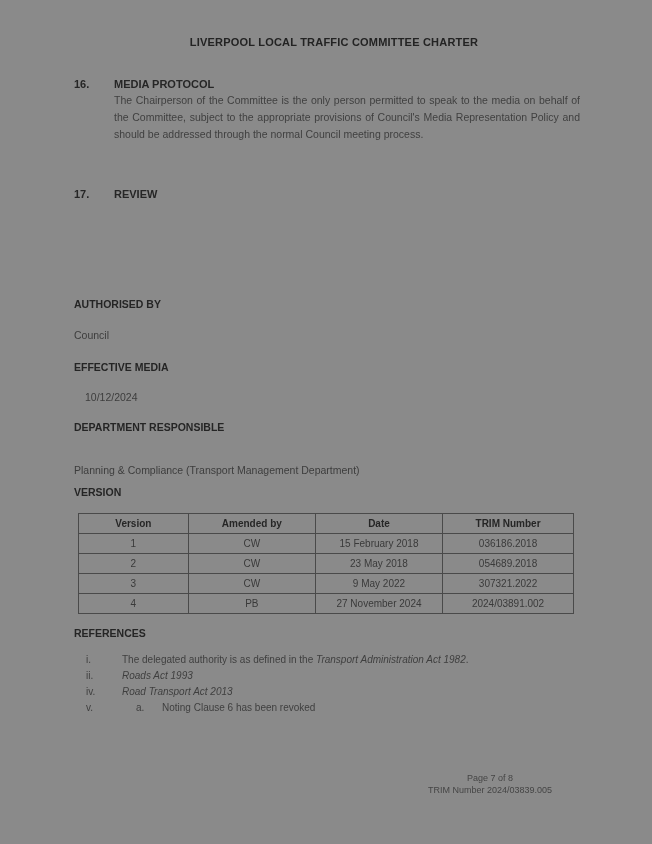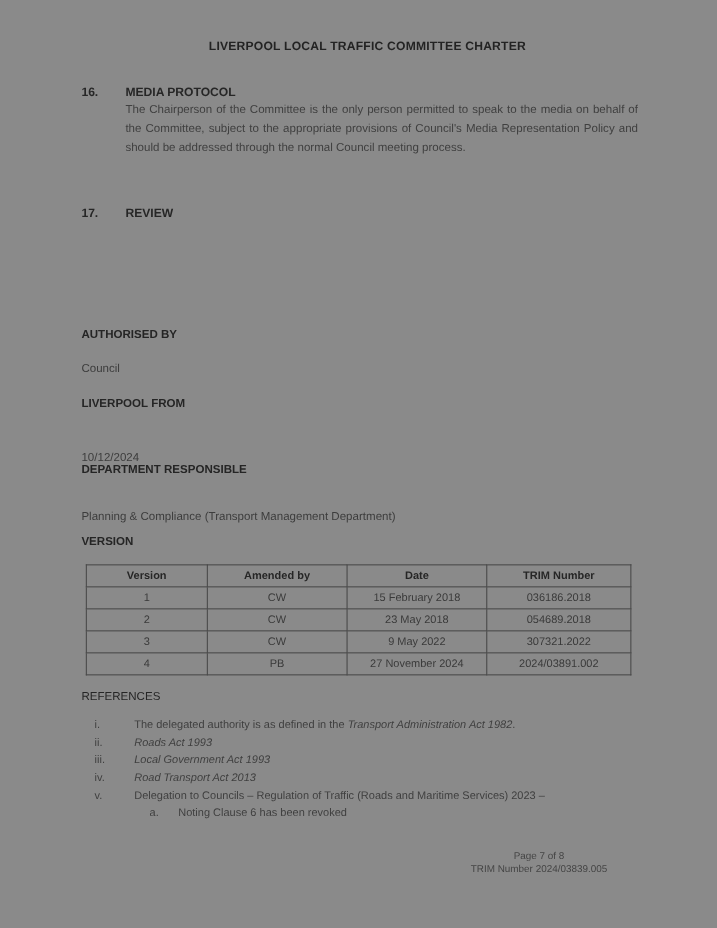--- a/index.html
+++ b/index.html
@@ -96,21 +96,21 @@
   .col-version { width: 110px; }
   .col-amended { width: 128px; }
   .col-date    { width: 128px; }
   .col-trim    { width: 130px; }
 
   .ref-head {
     position: absolute;
     left: 74px;
     top: 627px;
     font-size: 10.5px;
-    font-weight: normal;
+    font-weight: bold;
     color: #252525;
   }
   .ref-list {
     position: absolute;
     left: 74px;
     top: 652px;
     width: 500px;
     font-size: 10px;
     color: #3f3f3f;
   }
@@ -167,22 +167,22 @@
   <div class="section" style="top:188px;">
     <div class="sec-head">
       <span class="sec-num">17.</span>
       <span>REVIEW</span>
     </div>
   </div>
 
   <div class="block-head" style="top:298px;">AUTHORISED BY</div>
   <div class="block-text" style="top:329px;">Council</div>
 
-  <div class="block-head" style="top:361px;">LIVERPOOL FROM</div>
-  <div class="block-text" style="top:410px;">10/12/2024</div>
+  <div class="block-head" style="top:361px;">EFFECTIVE MEDIA</div>
+  <div class="block-text" style="top:391px;margin-left:11px;">10/12/2024</div>
 
   <div class="block-head" style="top:421px;">DEPARTMENT RESPONSIBLE</div>
   <div class="block-text" style="top:464px;">Planning &amp; Compliance (Transport Management Department)</div>
 
   <div class="block-head" style="top:486px;">VERSION</div>
 
   <table class="version">
     <thead>
       <tr>
         <th class="col-version">Version</th>
@@ -224,30 +224,25 @@
   <div class="ref-list">
     <div class="ref-item">
       <span class="ref-marker">i.</span>
       <span>The delegated authority is as defined in the </span><em class="act">Transport Administration Act 1982</em><span>.</span>
     </div>
     <div class="ref-item">
       <span class="ref-marker">ii.</span>
       <em class="act">Roads Act 1993</em>
     </div>
     <div class="ref-item">
-      <span class="ref-marker">iii.</span>
-      <em class="act">Local Government Act 1993</em>
-    </div>
-    <div class="ref-item">
       <span class="ref-marker">iv.</span>
       <em class="act">Road Transport Act 2013</em>
     </div>
     <div class="ref-item">
       <span class="ref-marker">v.</span>
-      <span>Delegation to Councils – Regulation of Traffic (Roads and Maritime Services) 2023 –</span>
     </div>
     <div class="ref-sub">
       <span class="ref-sub-marker">a.</span>
       <span>Noting Clause 6 has been revoked</span>
     </div>
   </div>
 
   <div class="footer">
     <div>Page 7 of 8</div>
     <div>TRIM Number 2024/03839.005</div>

